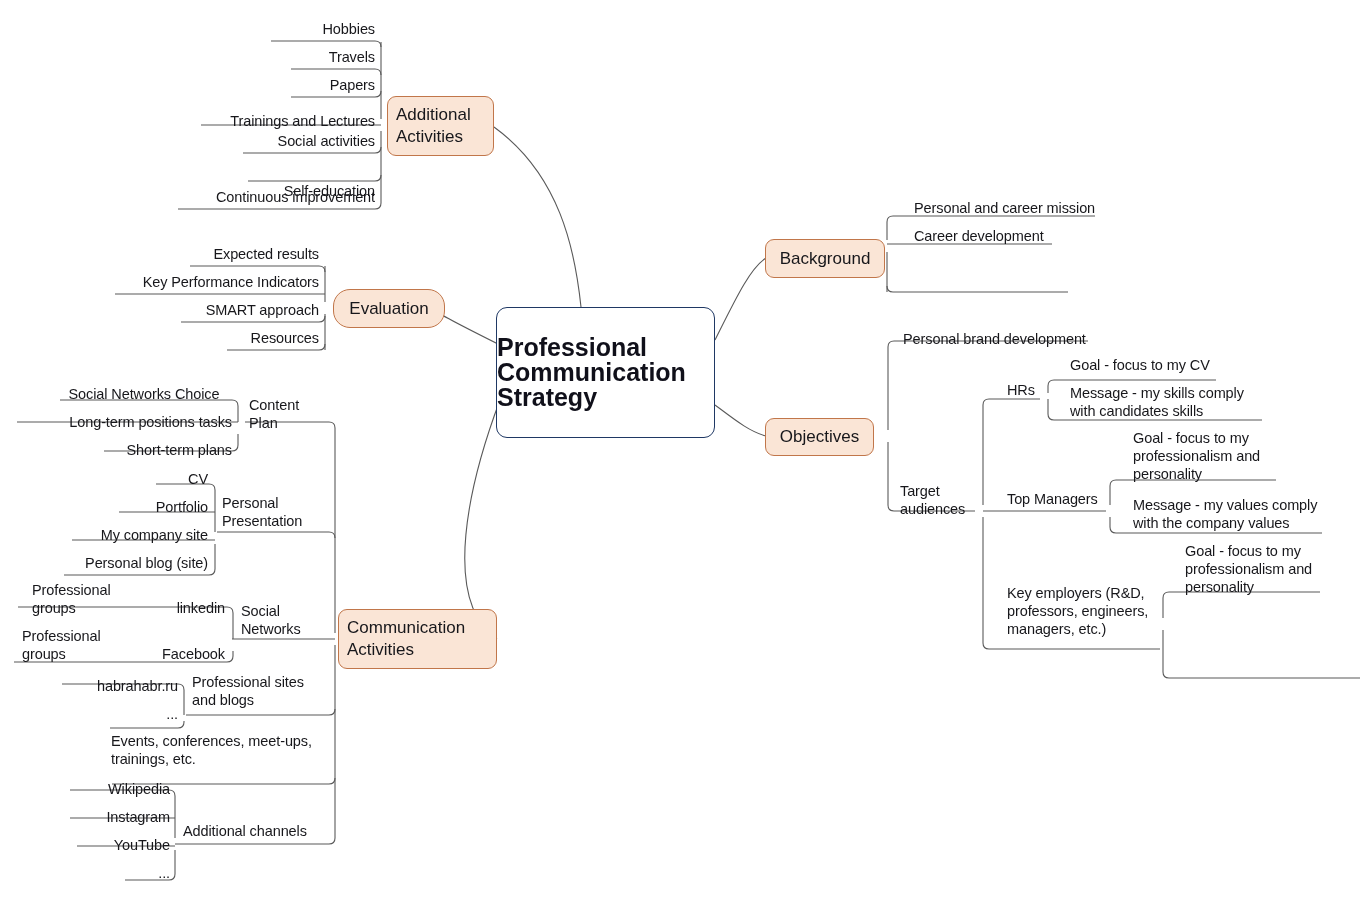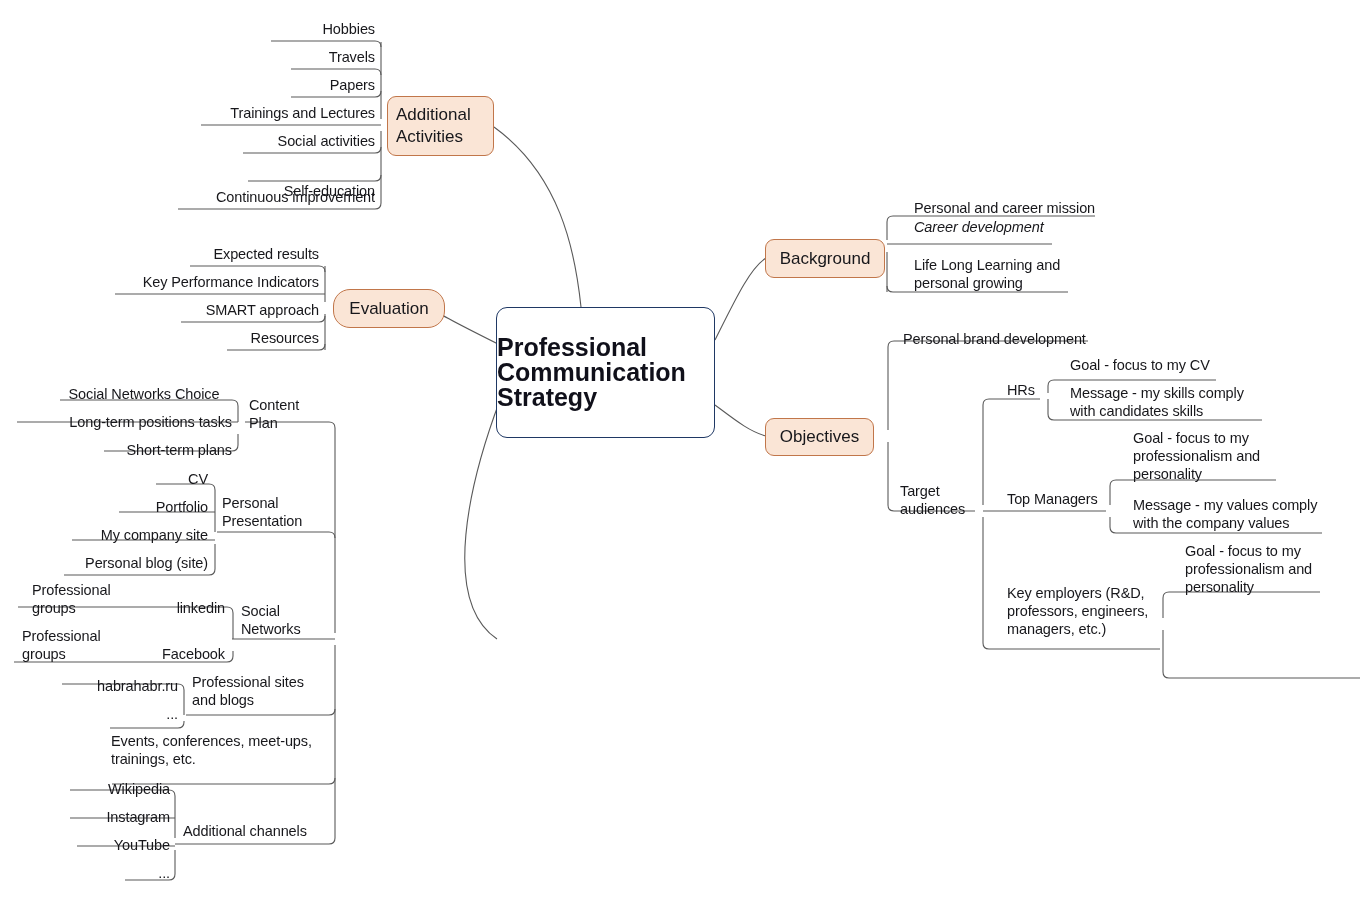--- a/index.html
+++ b/index.html
@@ -175,46 +175,48 @@
 
   <div class="node-box branch-box" style="left:387px; top:96px; width:107px; height:60px;">
     <span>Additional
 Activities</span>
   </div>
 
   <div class="node-box branch-box" style="left:333px; top:289px; width:112px; height:39px;border-radius:17px;">
     <span>Evaluation</span>
   </div>
 
+  <div class="node-box branch-box" style="left:338px; top:609px; width:159px; height:60px;">
+    <span>Communication
+Activities</span>
+  </div>
 
   <div class="node-box branch-box" style="left:765px; top:239px; width:120px; height:39px;">
     <span>Background</span>
   </div>
 
   <div class="node-box branch-box" style="left:765px; top:418px; width:109px; height:38px;">
     <span>Objectives</span>
   </div>
 
   <div class="lbl r" style="left:195px; top:20px; width:180px;">Hobbies</div>
   <div class="lbl r" style="left:195px; top:48px; width:180px;">Travels</div>
   <div class="lbl r" style="left:195px; top:76px; width:180px;">Papers</div>
-  <div class="lbl r" style="left:175px; top:104px; width:200px;">Trainings and Lectures</div>
+  <div class="lbl r" style="left:175px; top:112px; width:200px;">Trainings and Lectures</div>
   <div class="lbl r" style="left:175px; top:132px; width:200px;">Social activities</div>
   <div class="lbl r" style="left:175px; top:144px; width:200px;margin-top:38px;">Self-education</div>
   <div class="lbl r" style="left:165px; top:188px; width:210px;">Continuous improvement</div>
 
   <div class="lbl r" style="left:139px; top:245px; width:180px;">Expected results</div>
   <div class="lbl r" style="left:119px; top:273px; width:200px;">Key Performance Indicators</div>
   <div class="lbl r" style="left:139px; top:301px; width:180px;">SMART approach</div>
   <div class="lbl r" style="left:139px; top:329px; width:180px;">Resources</div>
 
   <div class="lbl l" style="left:914px; top:199px; width:260px;">Personal and career mission</div>
-  <div class="lbl l" style="left:914px; top:218px; width:260px;font-style:italic;">Career development</div>
-  <div class="lbl l" style="left:914px; top:256px; width:180px;">Life Long Learning and
-personal growing</div>
+  <div class="lbl l" style="left:914px; top:227px; width:260px;">Career development</div>
 
   <div class="lbl l" style="left:903px; top:330px; width:260px;">Personal brand development</div>
   <div class="lbl l" style="left:900px; top:482px; width:90px;">Target
 audiences</div>
 
   <div class="lbl l" style="left:1007px; top:381px; width:60px;">HRs</div>
   <div class="lbl l" style="left:1070px; top:356px; width:220px;">Goal - focus to my CV</div>
   <div class="lbl l" style="left:1070px; top:384px; width:225px;">Message - my skills comply
 with candidates skills</div>
 

